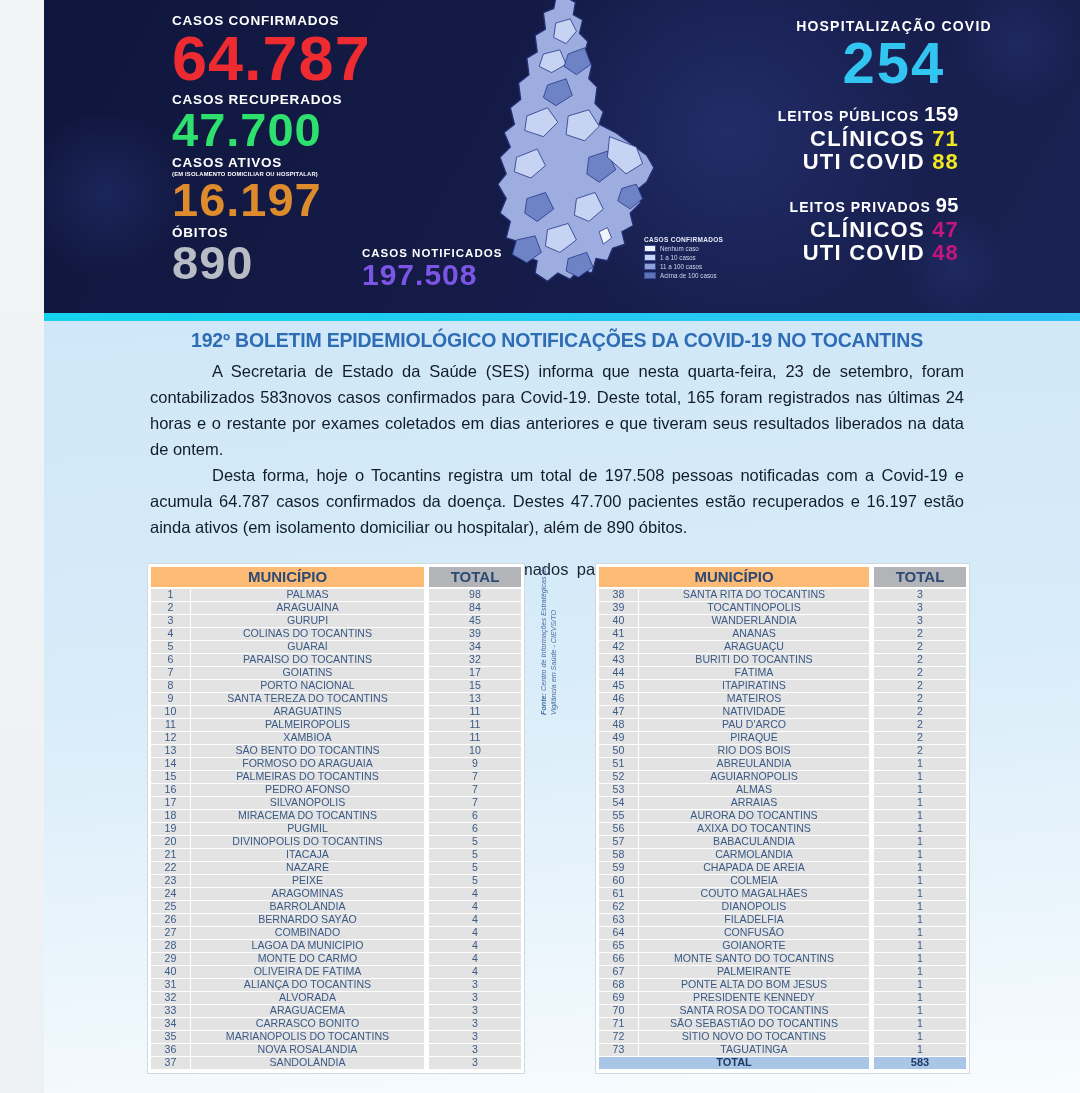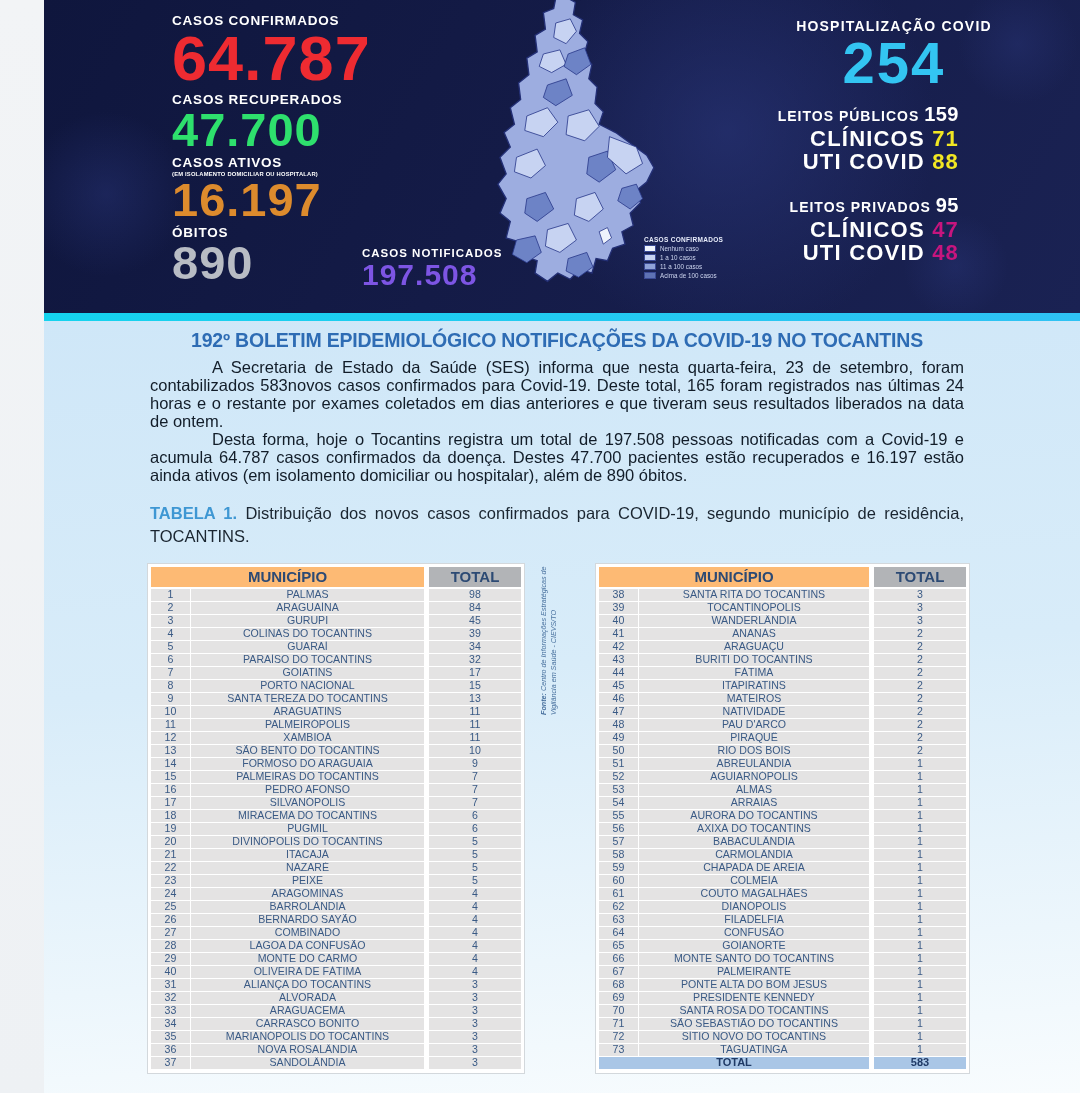--- a/index.html
+++ b/index.html
@@ -55,21 +55,21 @@
   .legend .lg-swatch { width:12px; height:7px; margin-right:4px; border:.5px solid #3a4a96; }
   .legend .lg-label { color:#cdd5ef; font-size:6.3px; }
 
   
   .content {
     position:absolute; left:44px; top:321px; width:1036px; height:772px;
     background:linear-gradient(176deg,#cfe7f8 0%, #d8ecf9 45%, #ecf6fc 80%, #f8fcfe 100%);
   }
   .text-col { position:absolute; left:106px; top:8px; width:814px; }
   .b-title { text-align:center; color:#2e6cb4; font-size:19.5px; font-weight:700; letter-spacing:-0.2px; margin-bottom:6px; }
-  .b-par { color:#121d29; font-size:16.5px; line-height:18px; text-align:justify; text-indent:62px; }
+  .b-par { color:#121d29; font-size:16.5px; line-height:26px; text-align:justify; text-indent:62px; }
   .b-par + .b-par { }
   .b-caption { margin-top:18px; color:#1a2530; font-size:16.5px; line-height:23px; text-align:justify; }
   .b-caption .cap-label { color:#3e97d3; font-weight:700; }
 
   .source-note {
     position:absolute; left:495px; top:244px; height:150px; width:22px;
     writing-mode:vertical-rl; transform:rotate(180deg);
     font-size:7.2px; font-style:italic; color:#49719e; line-height:10px; text-align:left;
   }
   .source-note b { font-style:italic; }
@@ -372,21 +372,21 @@
           <div class="cell c-total">4</div>
         </div>
         <div class="trow">
           <div class="cell c-num">27</div>
           <div class="cell c-name">COMBINADO</div>
           <div class="c-gap"></div>
           <div class="cell c-total">4</div>
         </div>
         <div class="trow">
           <div class="cell c-num">28</div>
-          <div class="cell c-name">LAGOA DA CONFUSÃO</div>
+          <div class="cell c-name">LAGOA DA MUNICÍPIO</div>
           <div class="c-gap"></div>
           <div class="cell c-total">4</div>
         </div>
         <div class="trow">
           <div class="cell c-num">29</div>
           <div class="cell c-name">MONTE DO CARMO</div>
           <div class="c-gap"></div>
           <div class="cell c-total">4</div>
         </div>
         <div class="trow">

